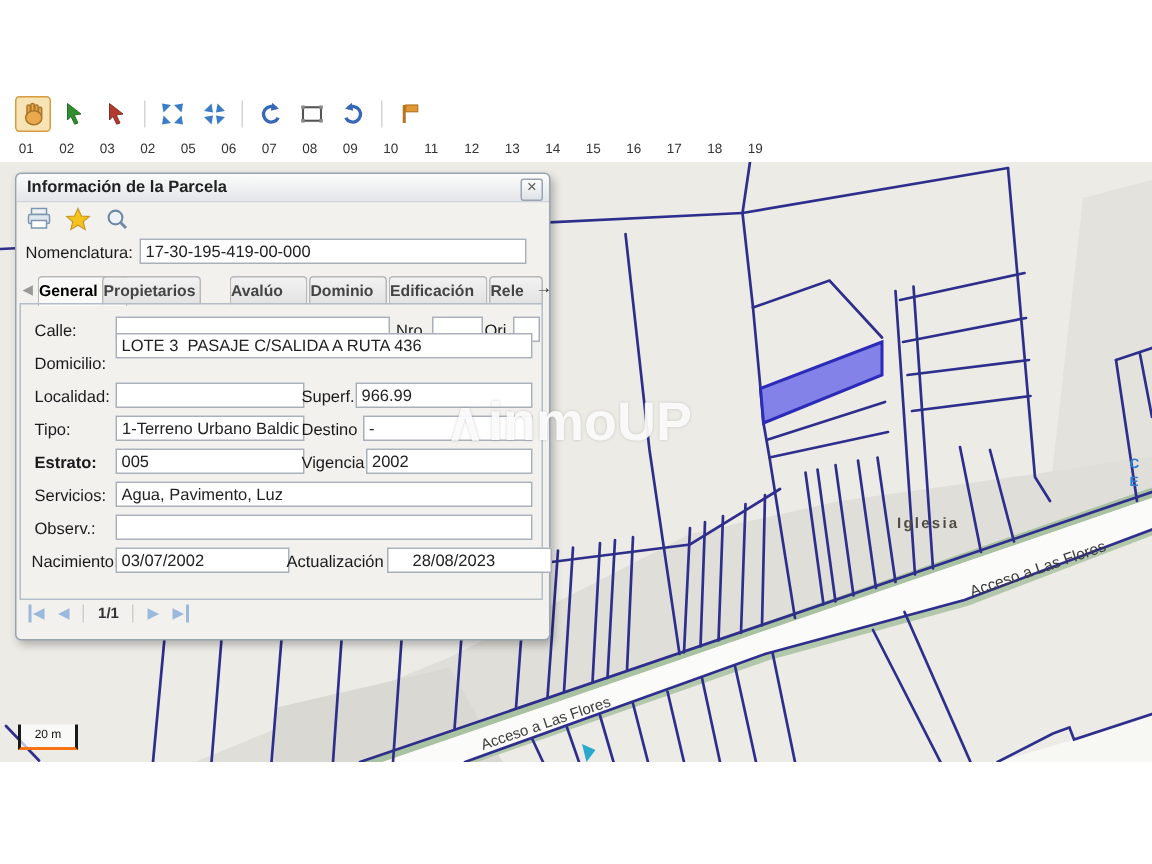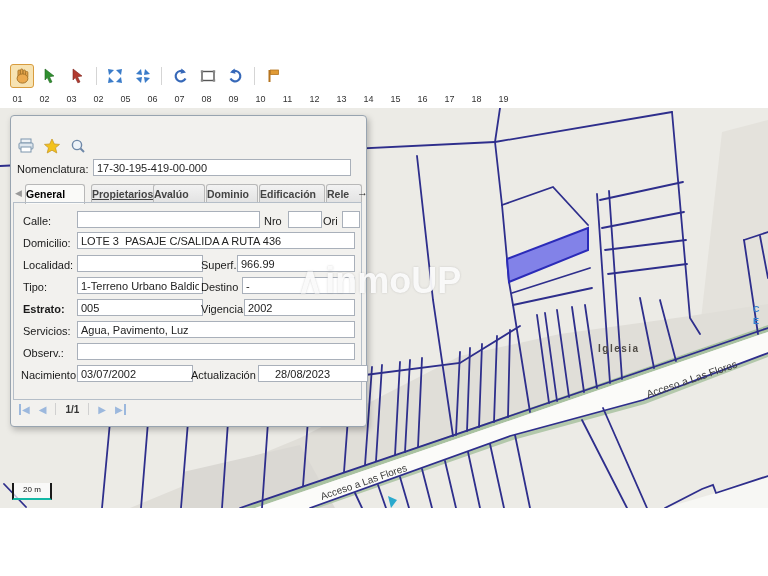--- a/index.html
+++ b/index.html
@@ -10,21 +10,21 @@
   .toolbar{position:absolute;left:10px;top:63px;height:26px;display:flex;align-items:center;gap:4px;}
   .tbtn{width:22px;height:22px;display:flex;align-items:center;justify-content:center;border:1px solid transparent;border-radius:3px;}
   .tbtn.sel{background:#f7e3b3;border-color:#d89c3e;}
   .tsep{width:1px;height:18px;background:#d5d5d5;margin:0 2px;}
 
   .layer-row{position:absolute;left:12px;top:94px;display:flex;gap:16px;}
   .layer-num{font-size:9px;color:#333;width:11px;text-align:center;cursor:pointer;}
 
   
   .map-wrap{position:absolute;left:0;top:108px;width:768px;height:400px;}
-  .scalebox{position:absolute;left:12px;top:483px;width:36px;height:15px;border-left:2px solid #1a1a1a;border-right:2px solid #1a1a1a;border-bottom:2px solid #14b8a6;background:rgba(255,255,255,.7);font-size:8px;color:#111;text-align:center;line-height:13px;z-index:5;}
+  .scalebox{position:absolute;left:12px;top:483px;width:36px;height:15px;border-left:2px solid #1a1a1a;border-right:2px solid #1a1a1a;border-bottom:2px solid #f97316;background:rgba(255,255,255,.7);font-size:8px;color:#111;text-align:center;line-height:13px;z-index:5;}
   .watermark{position:absolute;left:297px;top:260px;z-index:60;font-weight:bold;font-size:36px;color:rgba(253,253,253,.92);text-shadow:0 0 2px rgba(120,120,120,.35);letter-spacing:0px;white-space:nowrap;}
   .watermark .mark{margin-right:2px;}
 
   
   .dlg{position:absolute;left:10px;top:115px;width:355px;height:310px;background:#f2f1ee;border:1px solid #98a4b0;border-radius:4px;box-shadow:2px 3px 6px rgba(0,0,0,.25);z-index:40;font-size:11px;color:#1a1a1a;}
   .dlg-title{position:absolute;left:0;top:0;right:0;height:18px;background:linear-gradient(#fbfbfb,#e4e6e9);border-bottom:1px solid #cfd4d9;border-radius:4px 4px 0 0;}
   .dlg-title span{position:absolute;left:7px;top:3px;font-weight:bold;font-size:11px;color:#222;}
   .dlg-close{position:absolute;right:4px;top:3px;width:13px;height:13px;border:1px solid #9aa5b1;border-radius:2px;background:linear-gradient(#fdfdfd,#dfe2e6);color:#555;font-size:11px;line-height:11px;text-align:center;cursor:pointer;}
   .dlg-icons{position:absolute;left:6px;top:22px;display:flex;gap:8px;}
   .dlg-icons .ic{width:18px;height:16px;cursor:pointer;}
@@ -237,20 +237,24 @@
       <text x="753" y="204" font-size="9" font-weight="bold" fill="#2f7fd0">C</text>
       <text x="753" y="216" font-size="9" font-weight="bold" fill="#2f7fd0">E</text>
     </svg>
   </div>
 
   <div class="scalebox">20 m</div>
 
   <div class="watermark"><span class="mark">∧</span><span>inmoUP</span></div>
 
   <div class="dlg">
+    <div class="dlg-title">
+      <span>Información de la Parcela</span>
+      <div class="dlg-close">×</div>
+    </div>
 
     <div class="dlg-icons">
       <svg class="ic" viewBox="0 0 18 16">
         <rect x="4" y="1" width="10" height="4" fill="#eef2f6" stroke="#7d96ad"></rect>
         <rect x="2" y="5" width="14" height="6" rx="1" fill="#dfe7ee" stroke="#7d96ad"></rect>
         <rect x="4" y="9" width="10" height="5" fill="#fff" stroke="#7d96ad"></rect>
       </svg>
       <svg class="ic" viewBox="0 0 18 16">
         <polygon points="9,1 11.3,6 16.5,6.4 12.5,9.8 13.8,15 9,12.2 4.2,15 5.5,9.8 1.5,6.4 6.7,6" fill="#f3c21c" stroke="#c8992a" stroke-width="0.8"></polygon>
       </svg>
@@ -259,38 +263,38 @@
         <line x1="11.5" y1="10.5" x2="15" y2="14" stroke="#6e88a8" stroke-width="2"></line>
       </svg>
     </div>
 
     <div class="lbl" style="left:6px;top:47px;">Nomenclatura:</div>
     <input class="inp" style="left: 82px; top: 43px; width: 250px;" readonly="" value="17-30-195-419-00-000">
 
     <div class="tabrow">
       <span class="tabarrow" style="left:2px;">◀</span>
       <div class="tab active" style="left:12px;width:58px;">General</div>
-      <div class="tab" style="left:78px;width:64px;text-decoration:underline;">Propietarios</div>
+      <div class="tab" style="left:55px;width:64px;">Propietarios</div>
       <div class="tab" style="left:140px;width:50px;">Avalúo</div>
       <div class="tab" style="left:193px;width:50px;">Dominio</div>
       <div class="tab" style="left:246px;width:64px;">Edificación</div>
       <div class="tab" style="left:313px;width:34px;">Rele</div>
       <span class="tabarrow" style="left:344px;color:#222;font-weight:bold;font-size:11px;top:2px;">→</span>
     </div>
     <div class="panel"></div>
 
     <div class="lbl" style="left:12px;top:99px;">Calle:</div>
     <input class="inp" style="left: 66px; top: 95px; width: 175px;" readonly="" value="">
     <div class="lbl" style="left:253px;top:99px;">Nro</div>
     <input class="inp" style="left: 277px; top: 95px; width: 26px;" readonly="" value="">
     <div class="lbl" style="left:312px;top:99px;">Ori</div>
     <input class="inp" style="left: 331px; top: 95px; width: 10px;" readonly="" value="">
 
     <div class="lbl" style="left:12px;top:121px;">Domicilio:</div>
-    <input class="inp" style="left: 66px; top: 116px; width: 270px;" readonly="" value="LOTE 3  PASAJE C/SALIDA A RUTA 436">
+    <input class="inp" style="left: 66px; top: 106px; width: 270px;" readonly="" value="LOTE 3  PASAJE C/SALIDA A RUTA 436">
 
     <div class="lbl" style="left:12px;top:143px;">Localidad:</div>
     <input class="inp" style="left: 66px; top: 139px; width: 118px;" readonly="" value="">
     <div class="lbl" style="left:190px;top:143px;">Superf.</div>
     <input class="inp" style="left: 226px; top: 139px; width: 110px;" readonly="" value="966.99">
 
     <div class="lbl" style="left:12px;top:165px;">Tipo:</div>
     <input class="inp" style="left: 66px; top: 161px; width: 118px;" readonly="" value="1-Terreno Urbano Baldio">
     <div class="lbl" style="left:190px;top:165px;">Destino</div>
     <input class="inp" style="left: 231px; top: 161px; width: 105px;" readonly="" value="-">

